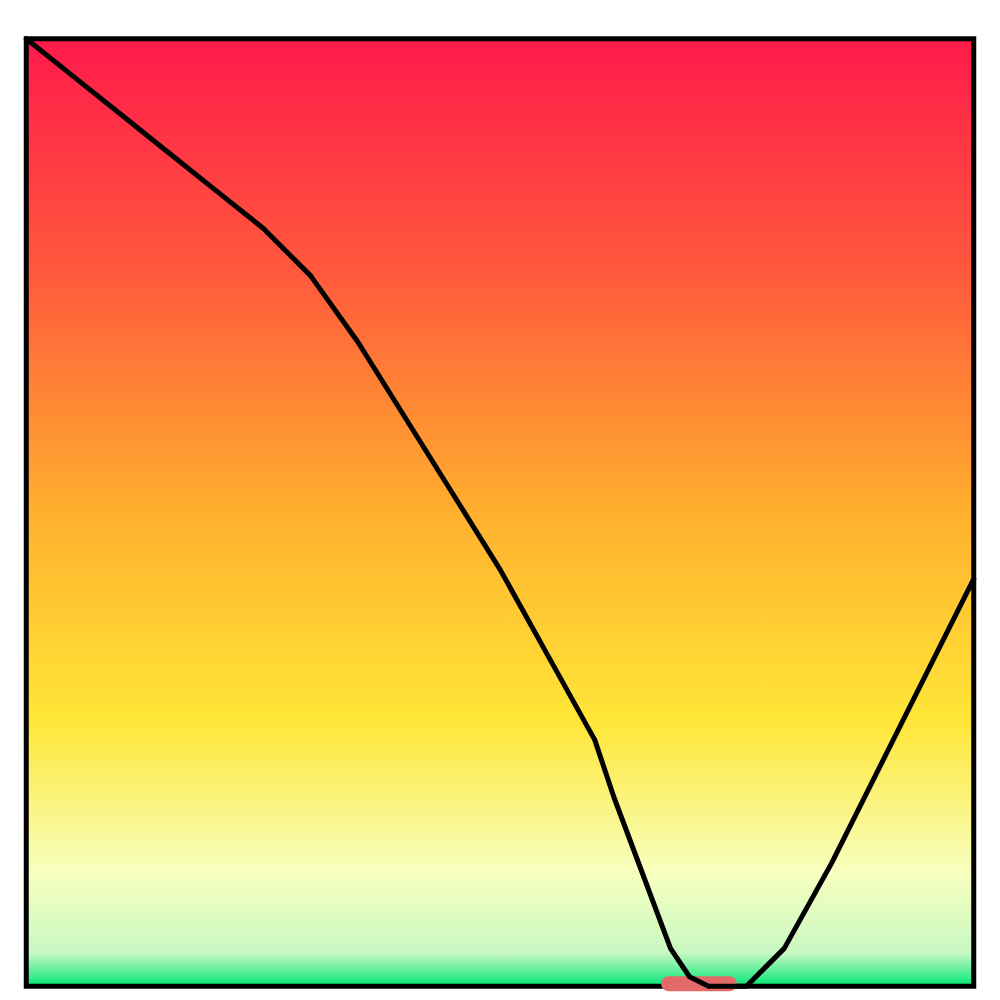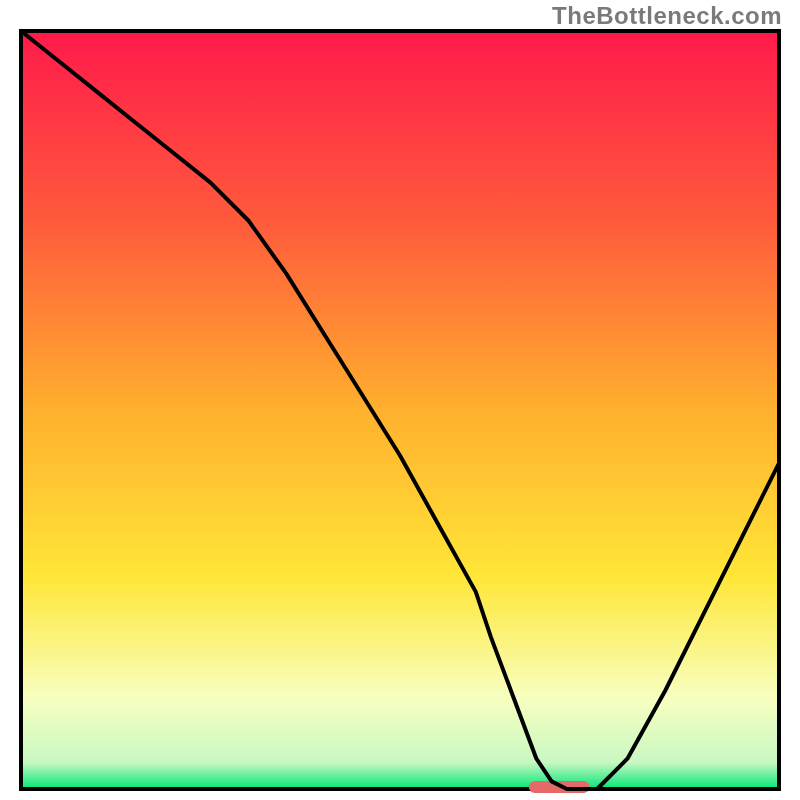--- a/index.html
+++ b/index.html
@@ -29,21 +29,20 @@
   svg.chart {
     position: absolute;
     left: 0;
     top: 0;
   }
 </style>
 </head>
 <body>
 
 <div class="stage">
-  <div class="watermark">TheBottleneck.com</div>
 
   <svg class="chart" width="800" height="800" viewBox="0 0 800 800">
     <defs>
       <linearGradient id="bg-grad" x1="0" y1="0" x2="0" y2="1">
 
       <stop offset="0%" stop-color="#ff1a4b"></stop>
           <stop offset="25%" stop-color="#ff5a3c"></stop>
           <stop offset="50%" stop-color="#ffb02e"></stop>
           <stop offset="72%" stop-color="#ffe637"></stop>
           <stop offset="88%" stop-color="#f7ffbf"></stop>

